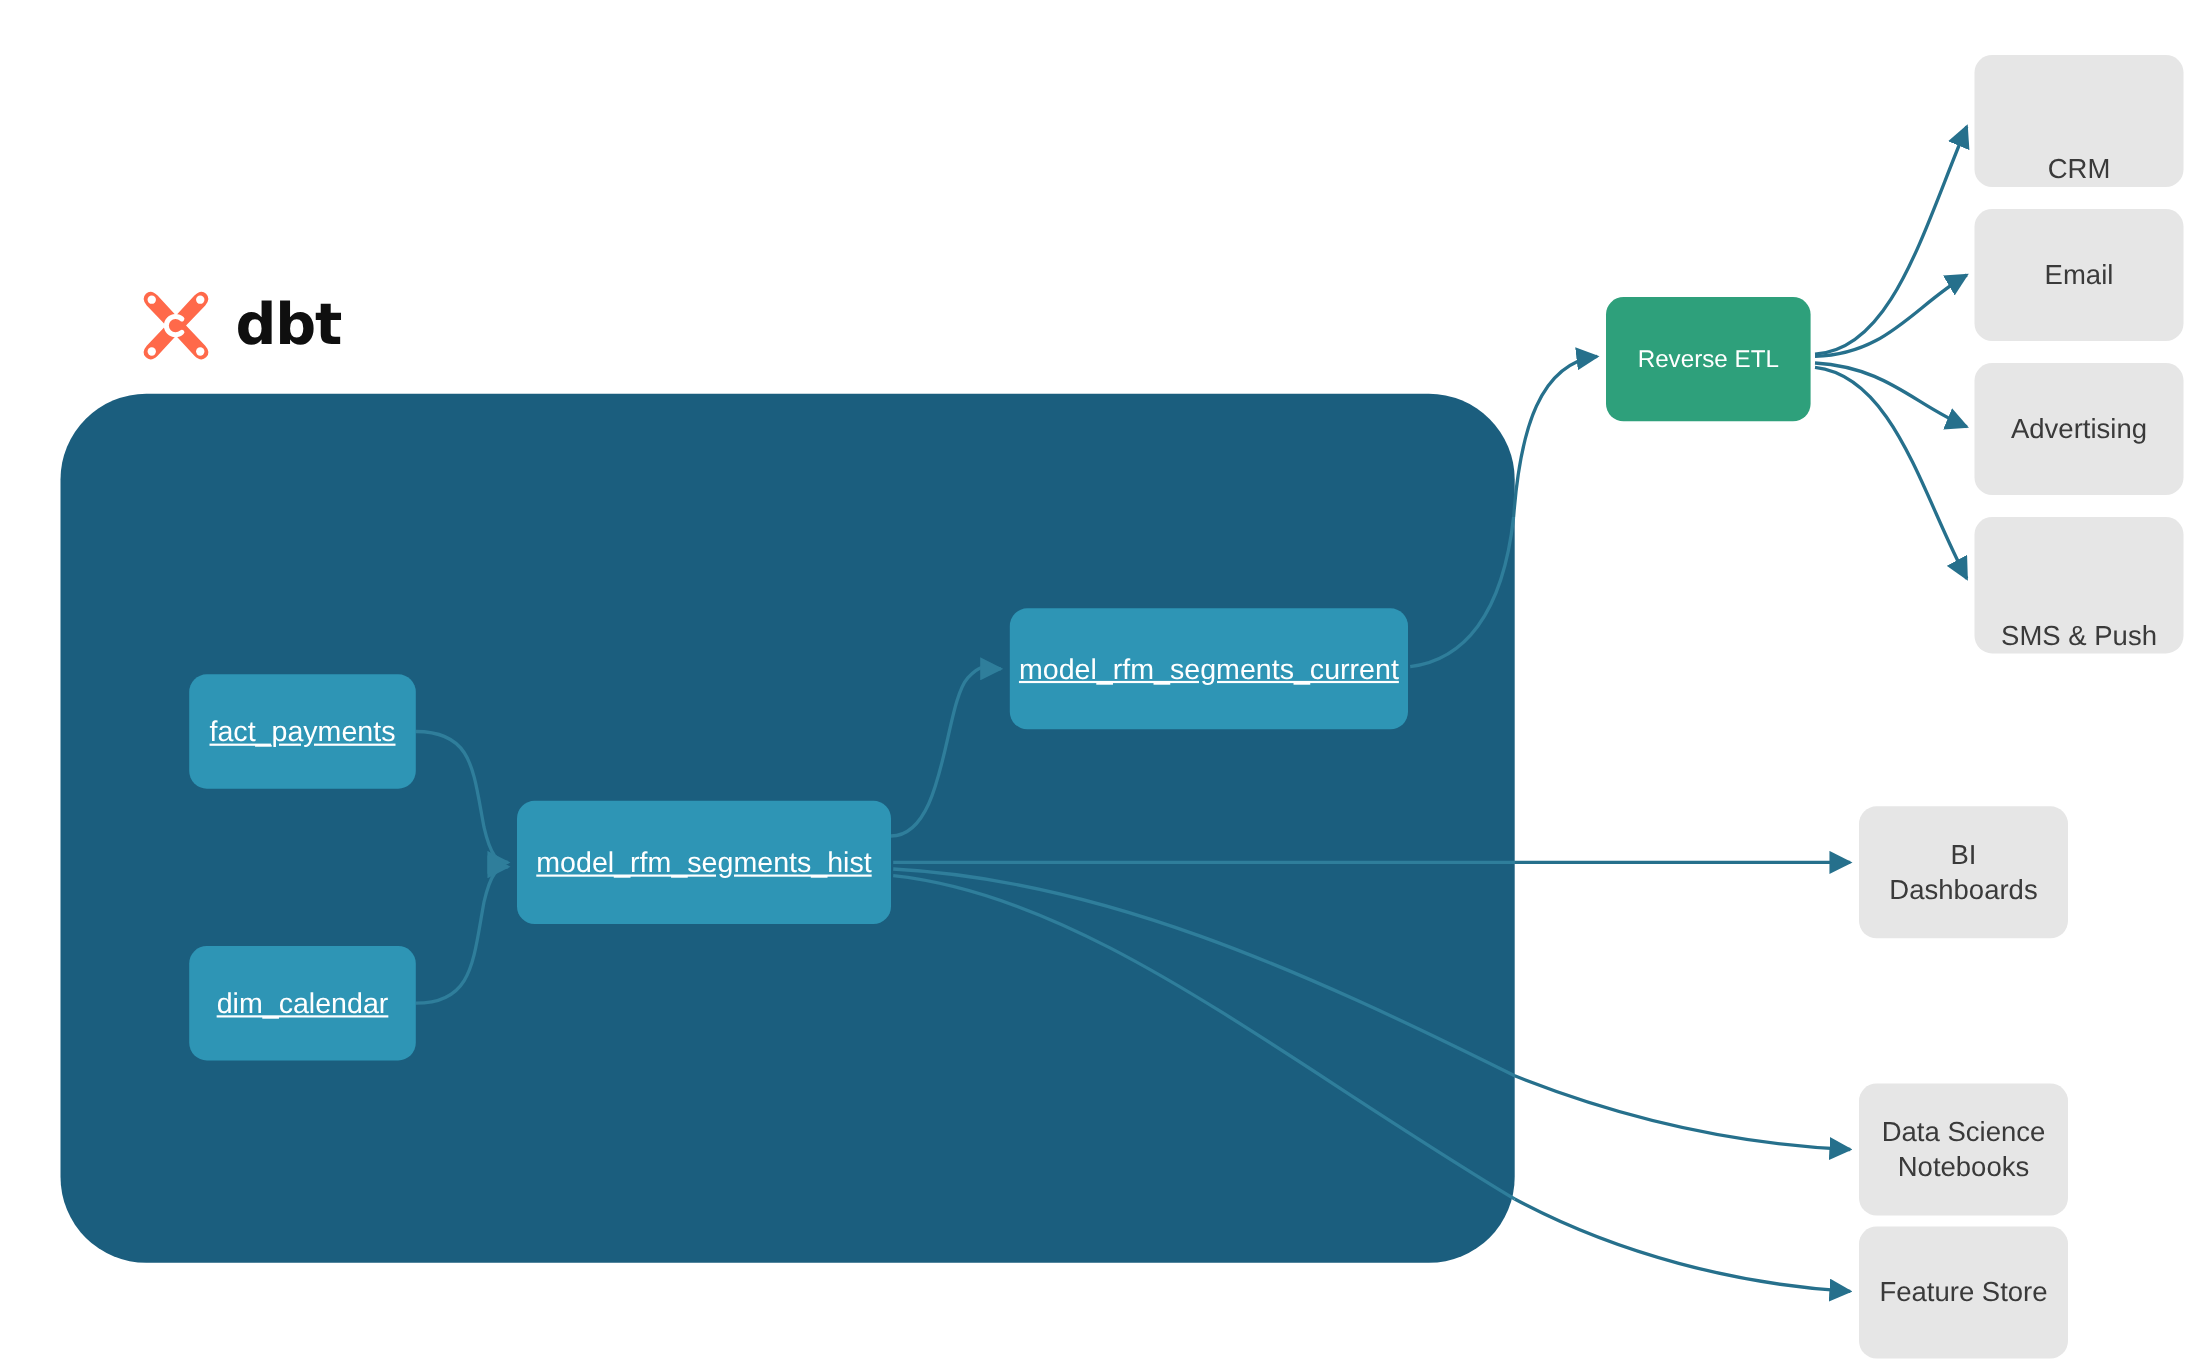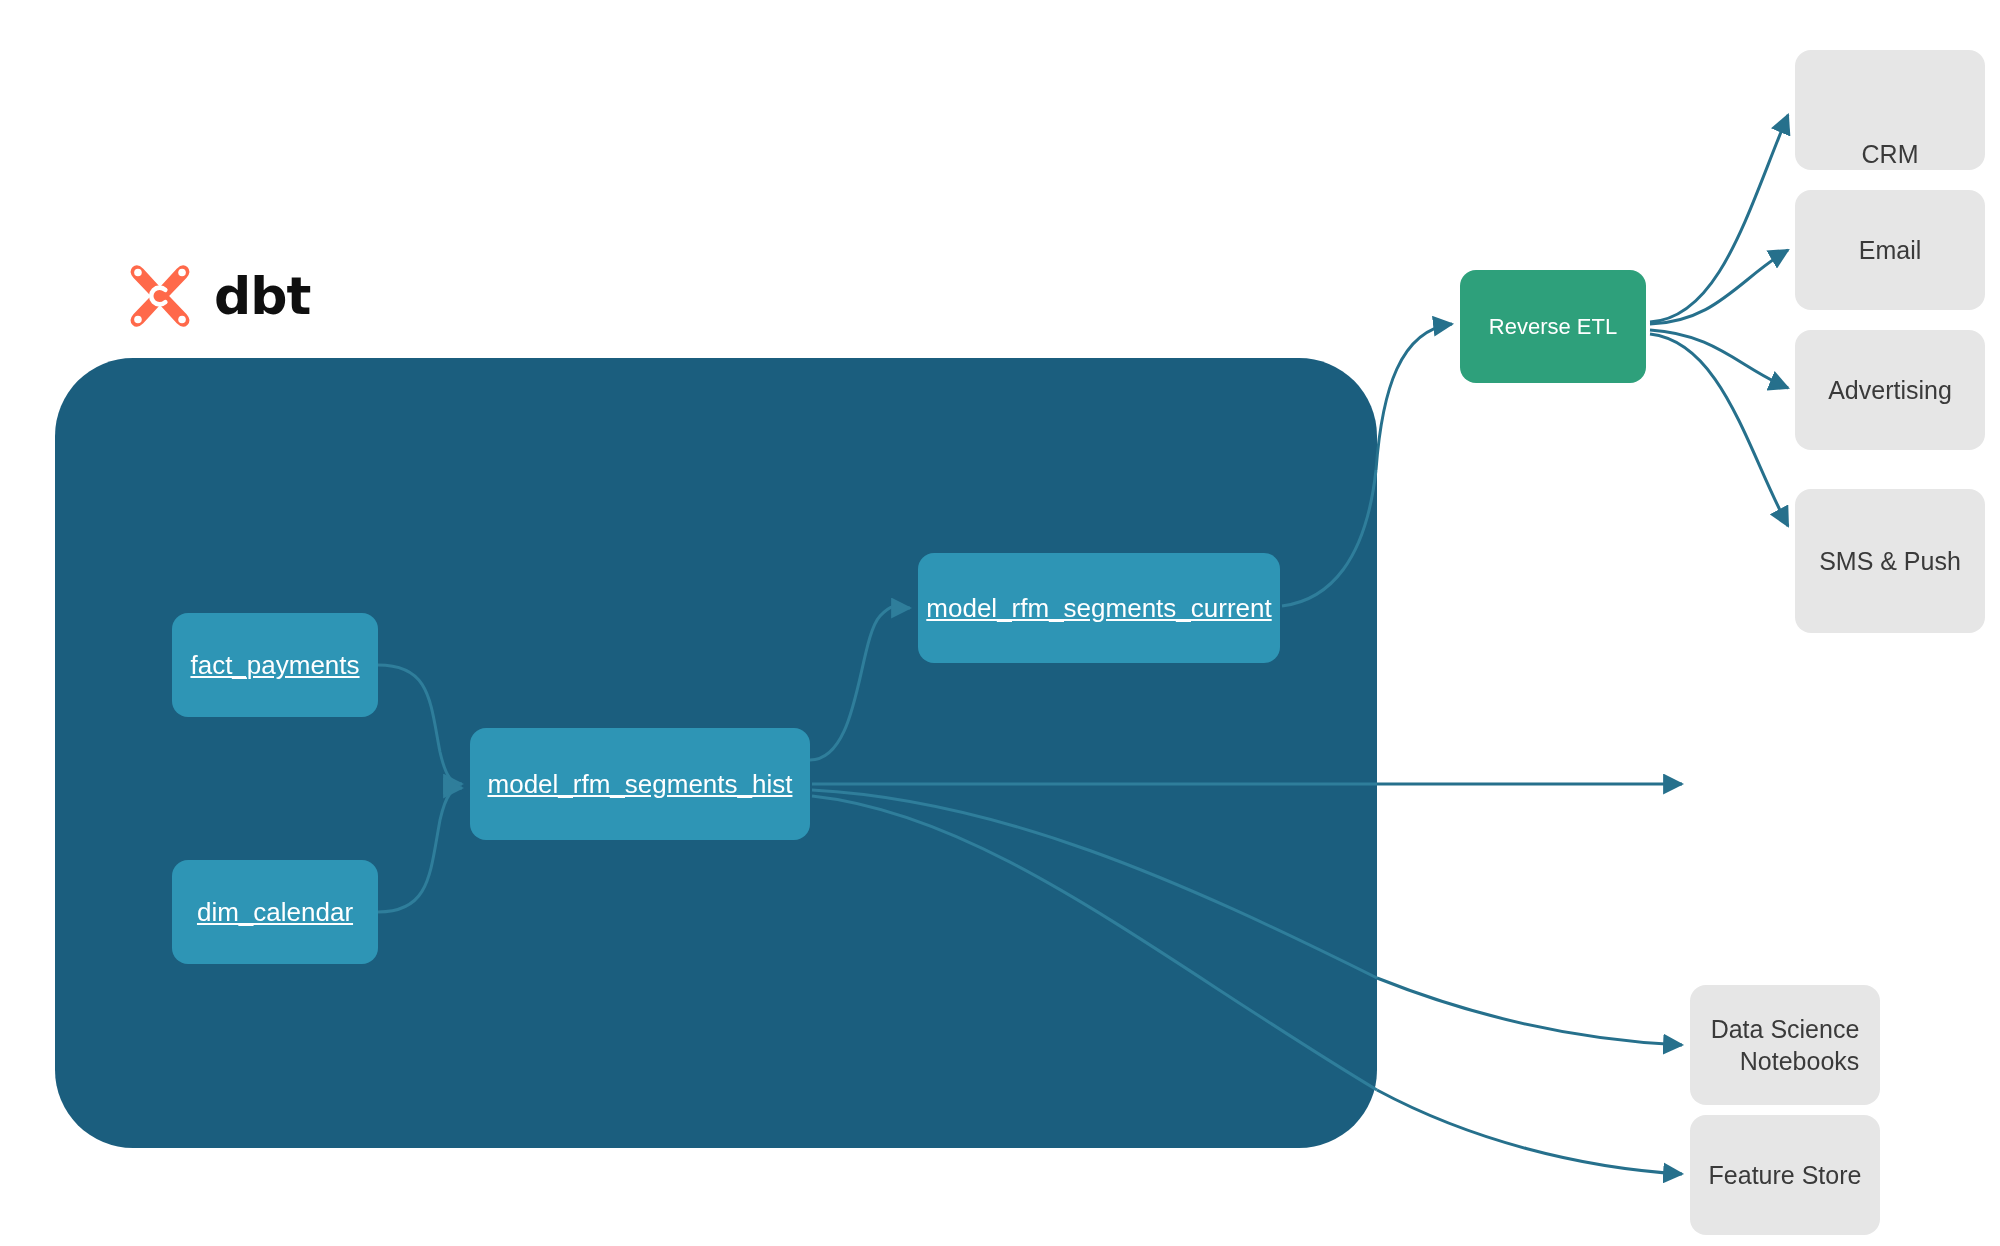--- a/index.html
+++ b/index.html
@@ -100,27 +100,27 @@
 
   #node-fact-payments      { left: 172px;  top: 613px;  width: 206px; height: 104px; }
   #node-dim-calendar       { left: 172px;  top: 860px;  width: 206px; height: 104px; }
   #node-hist               { left: 470px;  top: 728px;  width: 340px; height: 112px; }
   #node-current            { left: 918px;  top: 553px;  width: 362px; height: 110px; }
   #node-reverse-etl        { left: 1460px; top: 270px;  width: 186px; height: 113px; }
 
   #node-crm                { left: 1795px; top: 50px;   width: 190px; height: 120px; align-items: flex-end; }
   #node-email              { left: 1795px; top: 190px;  width: 190px; height: 120px; align-items: center; }
   #node-advertising        { left: 1795px; top: 330px;  width: 190px; height: 120px; }
-  #node-sms-push           { left: 1795px; top: 489px;  width: 190px; height: 144px; }
+  #node-sms-push           { left: 1795px; top: 470px;  width: 190px; height: 124px; align-items: flex-end; }
 
   #node-bi-dashboards      { left: 1690px; top: 733px;  width: 190px; height: 120px; }
   #node-ds-notebooks       { left: 1690px; top: 985px;  width: 190px; height: 120px; }
   #node-feature-store      { left: 1690px; top: 1115px; width: 190px; height: 120px; }
 
-  .multiline { white-space: pre-line; text-align: right; }
+  .multiline { white-space: pre-line; }
 </style>
 </head>
 <body>
 
 <div id="canvas">
 
   <div class="brand">
     <svg class="brand-logo" viewBox="0 0 100 100">
       <path d="M50 38 L72 14 Q80 6 86 12 Q92 18 85 26 L62 50 L85 74 Q92 82 86 88 Q80 94 72 86 L50 62 L28 86 Q20 94 14 88 Q8 82 15 74 L38 50 L15 26 Q8 18 14 12 Q20 6 28 14 Z" fill="#FF694A"></path>
       <circle cx="21" cy="19" r="5" fill="#ffffff"></circle>
@@ -192,20 +192,23 @@
   <div class="node node-dest" id="node-email">
     <span>Email</span>
   </div>
   <div class="node node-dest" id="node-advertising">
     <span>Advertising</span>
   </div>
   <div class="node node-dest" id="node-sms-push">
     <span>SMS &amp; Push</span>
   </div>
 
+  <div class="node node-dest" id="node-bi-dashboards">
+    <span>BI Dashboards</span>
+  </div>
   <div class="node node-dest" id="node-ds-notebooks">
     <span class="multiline">Data Science
 Notebooks</span>
   </div>
   <div class="node node-dest" id="node-feature-store">
     <span>Feature Store</span>
   </div>
 
 </div>
 

